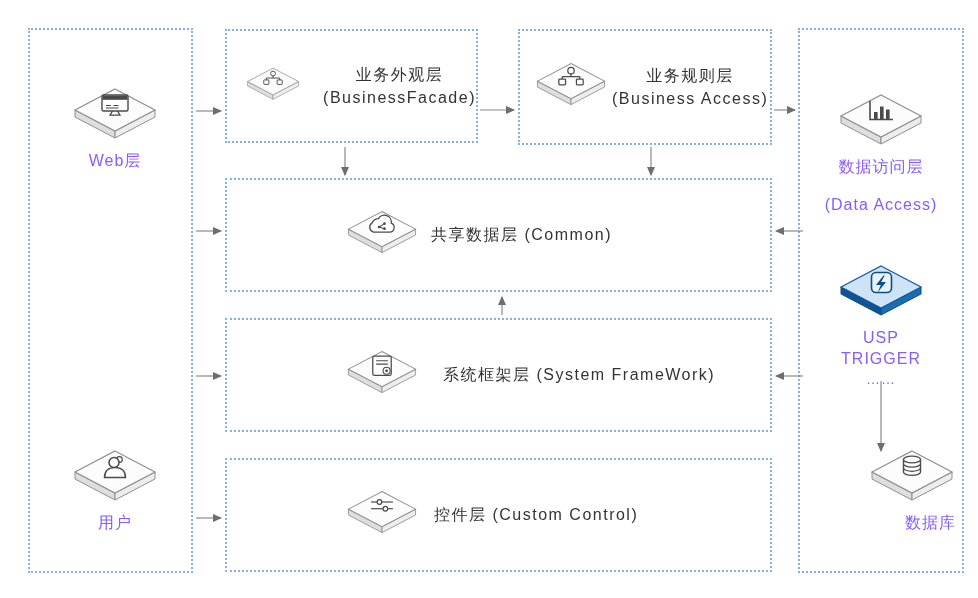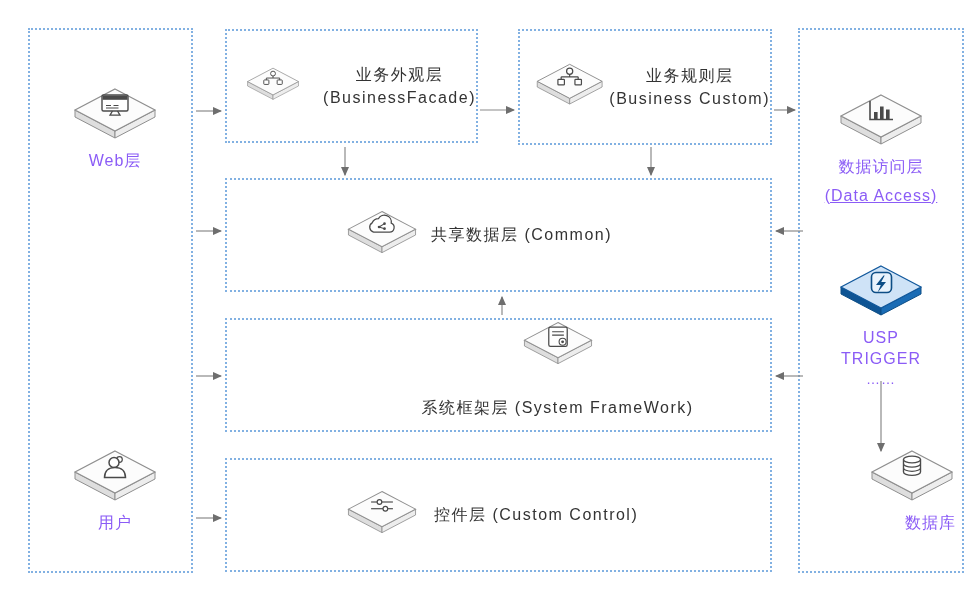--- a/index.html
+++ b/index.html
@@ -142,36 +142,36 @@
     </div>
   </div>
 
   <div class="dashed-box" style="left:518px;top:29px;width:254px;height:116px;">
     <div class="layer-inner" style="padding-left:14px;gap:4px;">
       <svg width="74" height="52" viewBox="0 0 88 62">
           <use href="#icon-hierarchy"></use>
         </svg>
       <div class="box-title centered">
         <div>业务规则层</div>
-        <div>(Business Custom)</div>
+        <div>(Business Access)</div>
       </div>
     </div>
   </div>
 
   <div class="dashed-box" style="left:225px;top:178px;width:547px;height:114px;">
     <div class="layer-inner" style="padding-left:118px;gap:12px;">
       <svg width="74" height="52" viewBox="0 0 88 62">
           <use href="#icon-cloudshare"></use>
         </svg>
       <div class="box-title">共享数据层 (Common)</div>
     </div>
   </div>
 
   <div class="dashed-box" style="left:225px;top:318px;width:547px;height:114px;">
-    <div class="layer-inner" style="padding-left:118px;gap:24px;flex-direction:column;">
+    <div class="layer-inner" style="padding-left:118px;gap:24px;">
       <svg width="74" height="52" viewBox="0 0 88 62">
           <use href="#icon-form"></use>
         </svg>
       <div class="box-title">系统框架层 (System FrameWork)</div>
     </div>
   </div>
 
   <div class="dashed-box" style="left:225px;top:458px;width:547px;height:114px;">
     <div class="layer-inner" style="padding-left:118px;gap:15px;">
       <svg width="74" height="52" viewBox="0 0 88 62">
@@ -194,21 +194,21 @@
         <use href="#icon-user"></use>
       </svg>
     <div class="node-label">用户</div>
   </div>
 
   <div class="node" style="left:806px;top:92px;width:150px;">
     <svg width="88" height="62" viewBox="0 0 88 62">
         <use href="#icon-chart"></use>
       </svg>
     <div class="node-label">数据访问层</div>
-    <div class="node-label" style="margin-top:8px;text-decoration:underline;">(Data Access)</div>
+    <div class="node-label" style="margin-top:17px;">(Data Access)</div>
   </div>
 
   <div class="node" style="left:806px;top:263px;width:150px;">
     <svg width="88" height="62" viewBox="0 0 88 62">
         <use href="#icon-trigger"></use>
       </svg>
     <div class="node-label">USP</div>
     <div class="node-label" style="margin-top:0;">TRIGGER</div>
     <div class="node-label" style="margin-top:0;font-size:14px;">……</div>
   </div>

